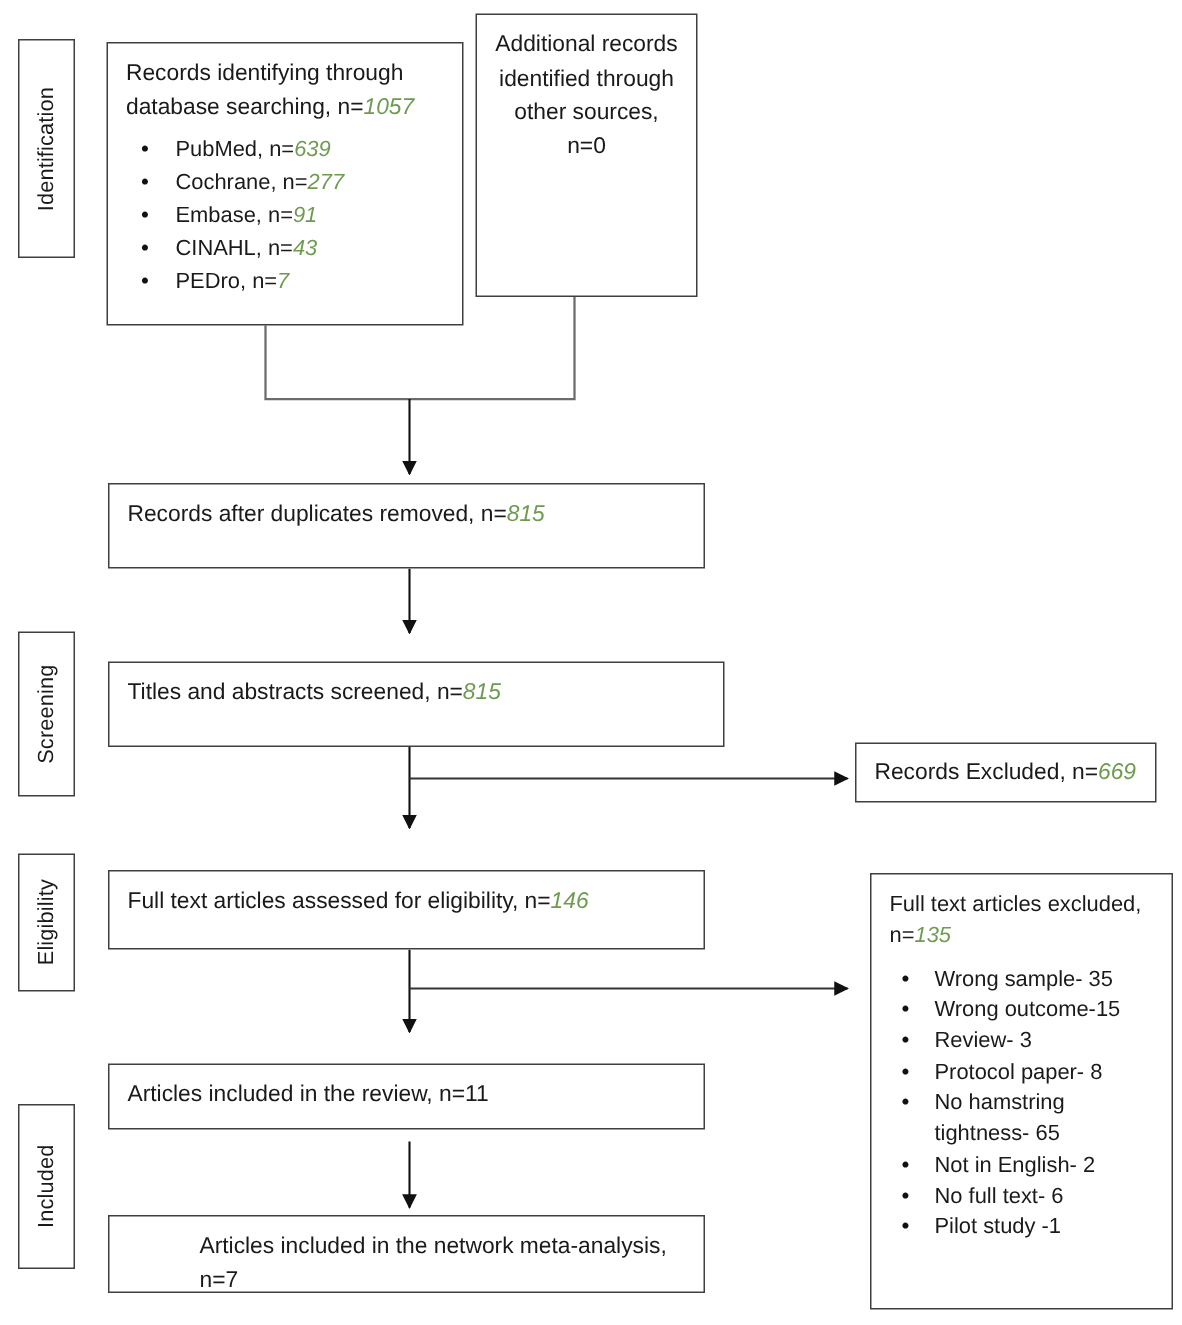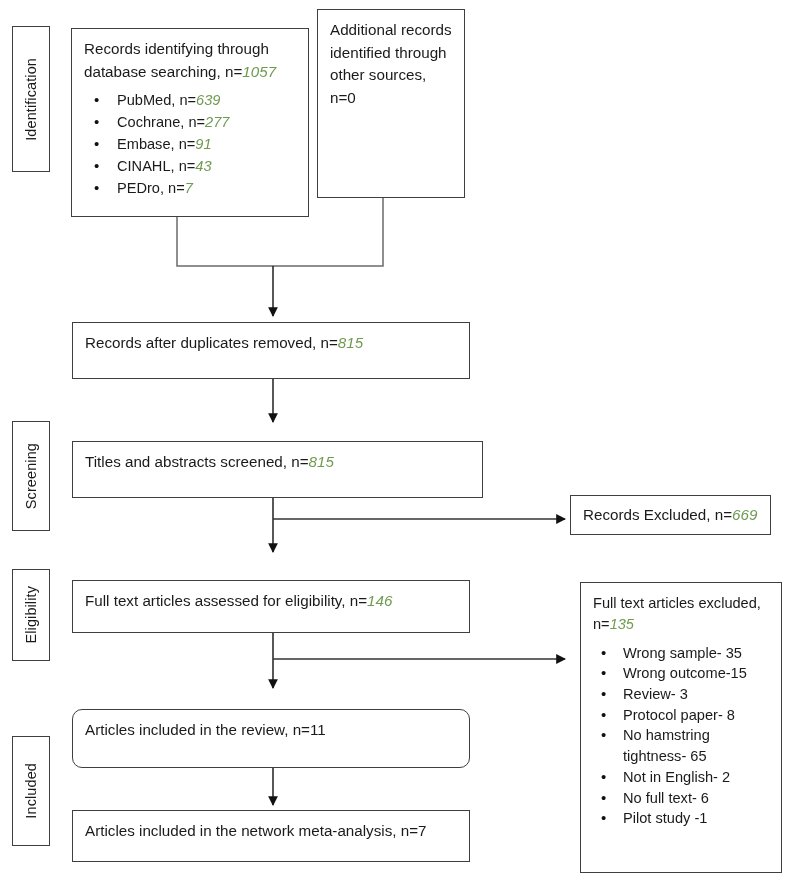--- a/index.html
+++ b/index.html
@@ -70,21 +70,21 @@
       <ul class="bl">
         <li><span>PubMed, n=</span><span class="num">639</span></li>
         <li><span>Cochrane, n=</span><span class="num">277</span></li>
         <li><span>Embase, n=</span><span class="num">91</span></li>
         <li><span>CINAHL, n=</span><span class="num">43</span></li>
         <li><span>PEDro, n=</span><span class="num">7</span></li>
       </ul>
     </div>
   </div>
 
-  <div class="box" style="left:317px;top:9px;width:148px;height:189px;">
+  <div class="box" style="left:317px;top:9px;width:148px;height:189px;text-align:center;">
     <div class="pad">
       <div class="ttl">Additional records identified through other sources, n=0</div>
     </div>
   </div>
 
   <div class="box" style="left:72px;top:322px;width:398px;height:57px;">
     <div class="pad">
       <div class="ttl">
         <span>Records after duplicates removed, n=</span><span class="num">815</span>
       </div>
@@ -126,29 +126,29 @@
         <li>Review- 3</li>
         <li>Protocol paper- 8</li>
         <li>No hamstring tightness- 65</li>
         <li>Not in English- 2</li>
         <li>No full text- 6</li>
         <li>Pilot study -1</li>
       </ul>
     </div>
   </div>
 
-  <div class="box" style="left:72px;top:709px;width:398px;height:59px;border-radius:10px;">
+  <div class="box" style="left:72px;top:709px;width:398px;height:44px;">
     <div class="pad">
       <div class="ttl">
         <span>Articles included in the review, n=</span><span>11</span>
       </div>
     </div>
   </div>
 
-  <div class="box" style="left:72px;top:810px;width:398px;height:52px;">
+  <div class="box" style="left:72px;top:810px;width:398px;height:52px;padding-left:48px;">
     <div class="pad">
       <div class="ttl">
         <span>Articles included in the network meta-analysis, n=</span><span>7</span>
       </div>
     </div>
   </div>
 
 </div>
 
 </body></html>

